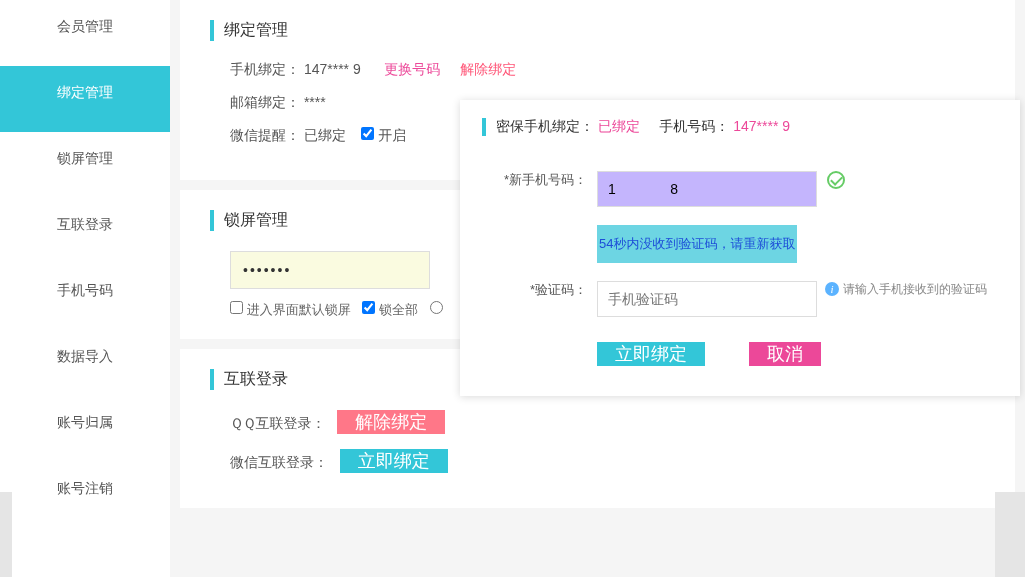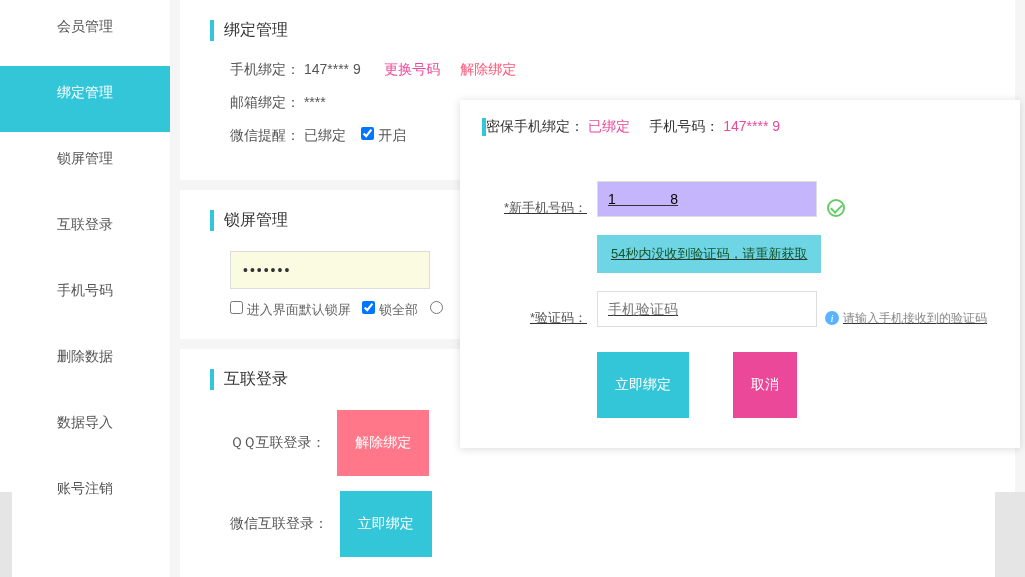--- a/index.html
+++ b/index.html
@@ -8,53 +8,53 @@
 .sidebar-item { height: 66px; line-height: 52px; text-align: center; color: #555; cursor: pointer; }
 .sidebar-item.active { background: #33c6d8; color: #fff; }
 .main { margin-left: 180px; padding-right: 10px; }
 .section { background: #fff; margin-bottom: 10px; padding: 20px 30px; }
 .section-title { font-size: 16px; color: #333; border-left: 4px solid #33c6d8; padding-left: 10px; margin-bottom: 20px; font-weight: normal; }
 .row { margin: 15px 0 15px 20px; color: #555; }
 .label { display: inline-block; }
 .link-blue { color: #ec4899; cursor: pointer; margin: 0 8px; }
 .link-red { color: #ff5577; cursor: pointer; margin: 0 8px; }
 .pwd-box { border: 1px solid #ddd; background: #fafbe0; width: 200px; padding: 10px 12px; letter-spacing: 2px; margin-top: 10px; }
-.btn { display: inline-block; padding: 24px 18px; color: #fff; cursor: pointer; font-size: 14px; border: none; }
+.btn { display: inline-block; padding: 0 18px; color: #fff; cursor: pointer; font-size: 18px; border: none; }
 .btn-red { background: #ff7788; }
 .btn-blue { background: #33c6d8; }
 .btn-gray { background: #ec4899; }
 .checkbox-row { margin-top: 12px; font-size: 13px; color: #666; }
 .checkbox-row label { margin-right: 8px; }
 .popup { position: absolute; left: 460px; top: 100px; width: 560px; background: #fff; box-shadow: 0 1px 8px rgba(0,0,0,0.15); padding: 18px 22px 30px 22px; }
-.popup-header { border-left: 4px solid #33c6d8; margin-bottom: 45px; font-size: 14px; }
-.popup-row { margin: 18px 0; display: flex; align-items: flex-end; text-decoration: underline; }
+.popup-header { border-left: 4px solid #33c6d8; padding-left: 10px; margin-bottom: 35px; font-size: 14px; }
+.popup-row { margin: 18px 0; display: flex; align-items: flex-start; }
 .popup-label { width: 105px; text-align: right; color: #555; font-size: 13px; }
 .popup-input { width: 220px; height: 36px; border: 1px solid #ddd; padding: 0 10px; font-size: 14px; margin-left: 10px; }
 .popup-input.yellow { background: #c4b5fd; }
 .check-icon { width: 18px; height: 18px; border: 2px solid #6c6; border-radius: 50%; margin-left: 10px; position: relative; }
 .check-icon:after { content: ""; position: absolute; left: 4px; top: 1px; width: 5px; height: 9px; border-right: 2px solid #6c6; border-bottom: 2px solid #6c6; transform: rotate(45deg); }
-.resend-btn { background: #6dd5e3; color: #14532d; padding: 10px 14px; font-size: 13px; margin-left: 115px; cursor: not-allowed; border: none; }
+.resend-btn { background: #6dd5e3; color: #1d4ed8; padding: 10px 2px; font-size: 13px; margin-left: 115px; cursor: not-allowed; border: none; }
 .hint { color: #888; font-size: 12px; margin-left: 8px; }
 .info-icon { width: 14px; height: 14px; background: #5bb3ff; color: #fff; border-radius: 50%; display: inline-block; text-align: center; line-height: 14px; font-size: 11px; font-style: italic; font-family: Georgia, serif; margin-right: 4px; }
 .popup-actions { margin-left: 115px; margin-top: 25px; }
 .popup-actions .btn { margin-right: 40px; }
 .gray-strip-left { position: absolute; left: 0; bottom: 0; width: 12px; height: 85px; background: #e5e5e5; z-index: 5; }
 .gray-strip-right { position: absolute; right: 0; bottom: 0; width: 30px; height: 85px; background: #e5e5e5; }
 </style>
 </head>
 <body>
 
 <div class="sidebar">
   <div class="sidebar-item">会员管理</div>
   <div class="sidebar-item active">绑定管理</div>
   <div class="sidebar-item">锁屏管理</div>
   <div class="sidebar-item">互联登录</div>
   <div class="sidebar-item">手机号码</div>
-  <div class="sidebar-item">删除数据</div>
   <div class="sidebar-item">数据导入</div>
+  <div class="sidebar-item">账号归属</div>
   <div class="sidebar-item">账号注销</div>
 </div>
 
 <div class="main">
 
   <div class="section">
     <h3 class="section-title">绑定管理</h3>
     <div class="row">
       <span class="label">手机绑定：</span>
       <span>147****   9</span>

